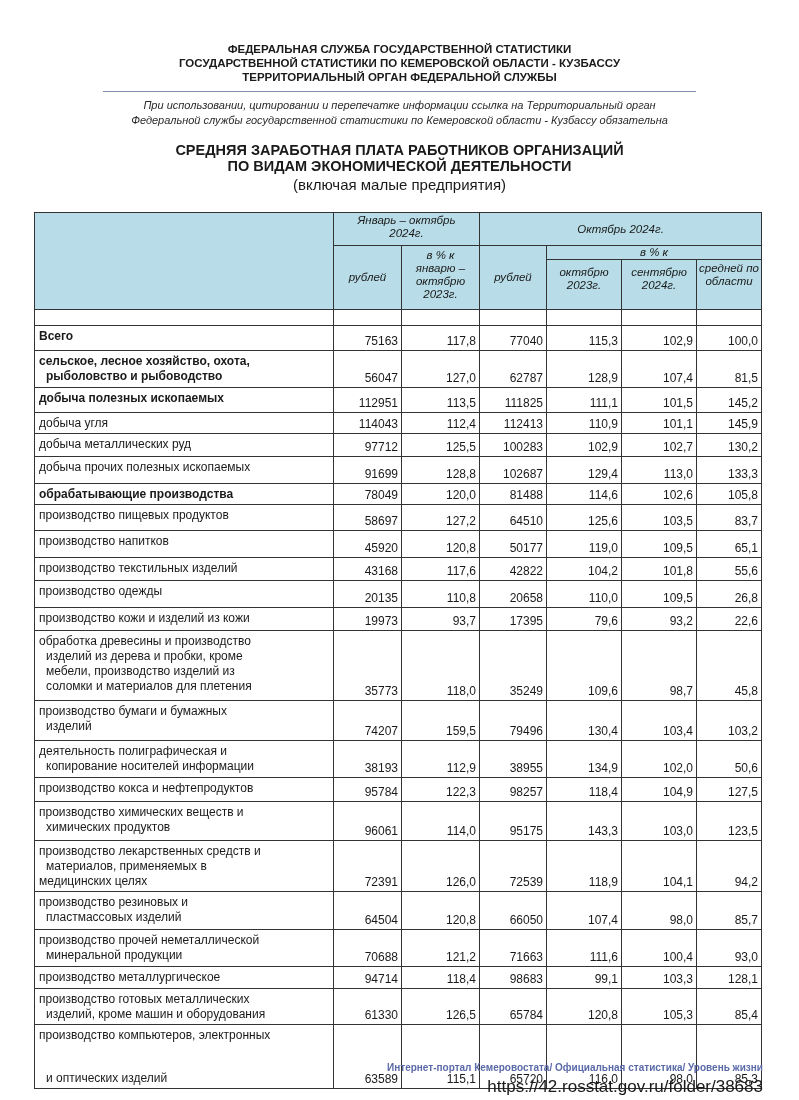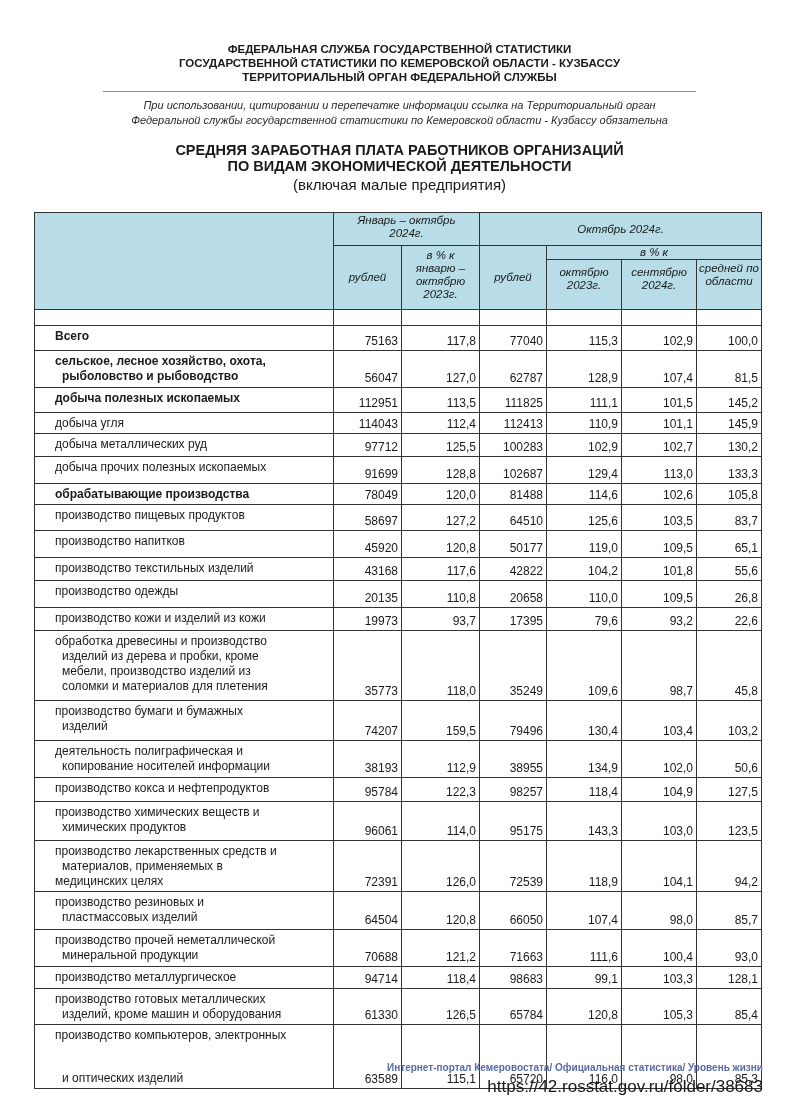--- a/index.html
+++ b/index.html
@@ -14,21 +14,21 @@
   .title { position: absolute; left: 0; width: 799px; top: 142px; text-align: center;
            font-weight: bold; font-size: 14.5px; line-height: 16px; color: #1a1a1a; }
   .subtitle { position: absolute; left: 0; width: 799px; top: 177px; text-align: center;
               font-size: 15px; line-height: 16px; color: #1a1a1a; }
   table.data { position: absolute; left: 34px; top: 212px; width: 727px;
                border-collapse: collapse; table-layout: fixed; font-size: 12px; }
   table.data td, table.data th { border: 1px solid #333; padding: 0 3px; }
   table.data th { background: #b8dde8; font-weight: normal; font-style: italic;
                   font-size: 11.5px; line-height: 13px; color: #1a1a1a; text-align: center; vertical-align: top; }
   table.data td.num { text-align: right; vertical-align: bottom; padding: 0 3px 2px 0; }
-  table.data td.lbl { vertical-align: top; padding: 3px 4px 2px 20px; line-height: 15px; }
+  table.data td.lbl { vertical-align: top; padding: 3px 4px 2px 4px; line-height: 15px; }
   td.lbl.lvl0 { font-weight: bold; padding-left: 5px; }
   td.lbl.lvl1 { font-weight: bold; padding-left: 9px; }
   td.lbl.lvl2 { padding-left: 16px; }
   td.lbl .ind { display: block; padding-left: 7px; }
   .footer-link { position: absolute; right: 36px; top: 1062px; font-weight: bold;
                  font-size: 10px; color: #5a6aa8; text-align: left; }
   .footer-url { position: absolute; right: 36px; top: 1077px; font-size: 17px;
                 color: #1a1a1a; text-align: right; }
 </style>
 </head>

